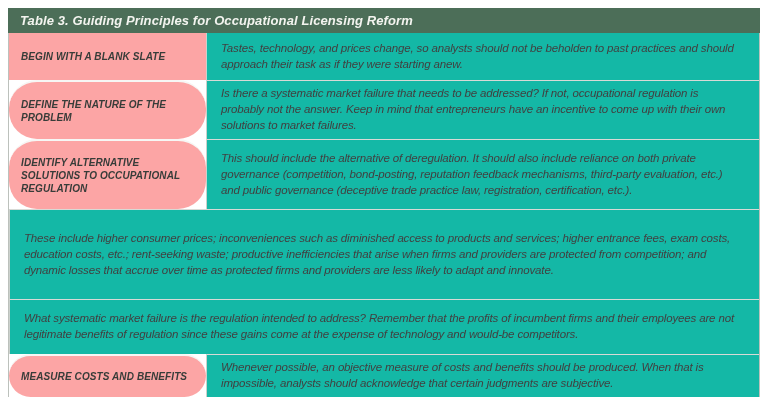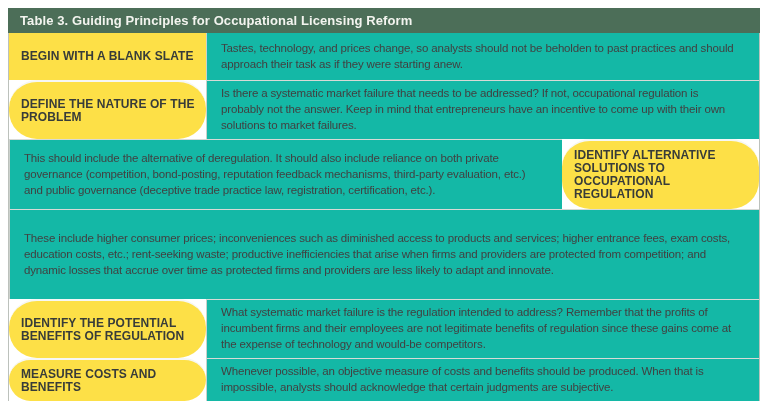--- a/index.html
+++ b/index.html
@@ -6,20 +6,21 @@
   html, body {
     width: 768px; height: 402px;
     background: #ffffff;
     font-family: "Liberation Sans", sans-serif;
     overflow: hidden;
   }
   .page {
     position: absolute; top: 0; left: 0;
     width: 670px; height: 402px;
     background: #ffffff;
+    font-style: italic;
   }
   .table {
     position: absolute; top: 8px; left: 8px;
     width: 752px;
     border-left: 1px solid #bcc1bc;
     border-right: 1px solid #bcc1bc;
   }
   .table-header {
     height: 25px;
     background: #4c6e58;
@@ -32,23 +33,23 @@
     color: #f3f4ef;
     font-size: 13px;
     font-weight: bold;
     letter-spacing: 0.1px;
     white-space: nowrap;
   }
   .row { display: flex; width: 100%; }
   .cell { display: flex; align-items: center; }
   .cell.label {
     width: 197px; min-width: 197px;
-    background: #fde047;
+    background: #fca5a5;
     padding: 6px 8px 6px 12px;
-    font-size: 12px;
+    font-size: 10px;
     font-weight: bold;
     letter-spacing: 0.1px;
     line-height: 13px;
     color: #383c39;
   }
   .cell.body {
     flex: 1;
     background: #14b8a6;
     border-left: 1px solid #ccd1cc;
     padding: 4px 16px 6px 14px;
@@ -80,30 +81,29 @@
       <div class="cell label">BEGIN WITH A BLANK SLATE</div>
       <div class="cell body">Tastes, technology, and prices change, so analysts should not be beholden to past practices and should approach their task as if they were starting anew.</div>
     </div>
 
     <div class="row r2">
       <div class="cell label">DEFINE THE NATURE OF THE PROBLEM</div>
       <div class="cell body">Is there a systematic market failure that needs to be addressed? If not, occupational regulation is probably not the answer. Keep in mind that entrepreneurs have an incentive to come up with their own solutions to market failures.</div>
     </div>
 
     <div class="row r3">
+      <div class="cell label">IDENTIFY ALTERNATIVE SOLUTIONS TO OCCUPATIONAL REGULATION</div>
       <div class="cell body">This should include the alternative of deregulation. It should also include reliance on both private governance (competition, bond-posting, reputation feedback mechanisms, third-party evaluation, etc.) and public governance (deceptive trade practice law, registration, certification, etc.).</div>
-      <div class="cell label">IDENTIFY ALTERNATIVE SOLUTIONS TO OCCUPATIONAL REGULATION</div>
     </div>
 
     <div class="row r4">
       <div class="cell body">These include higher consumer prices; inconveniences such as diminished access to products and services; higher entrance fees, exam costs, education costs, etc.; rent-seeking waste; productive inefficiencies that arise when firms and providers are protected from competition; and dynamic losses that accrue over time as protected firms and providers are less likely to adapt and innovate.</div>
     </div>
 
     <div class="row r5">
-      <div class="cell label">IDENTIFY THE POTENTIAL BENEFITS OF REGULATION</div>
       <div class="cell body">What systematic market failure is the regulation intended to address? Remember that the profits of incumbent firms and their employees are not legitimate benefits of regulation since these gains come at the expense of technology and would-be competitors.</div>
     </div>
 
     <div class="row r6">
       <div class="cell label">MEASURE COSTS AND BENEFITS</div>
       <div class="cell body">Whenever possible, an objective measure of costs and benefits should be produced. When that is impossible, analysts should acknowledge that certain judgments are subjective.</div>
     </div>
 
   </div>
 </div>

